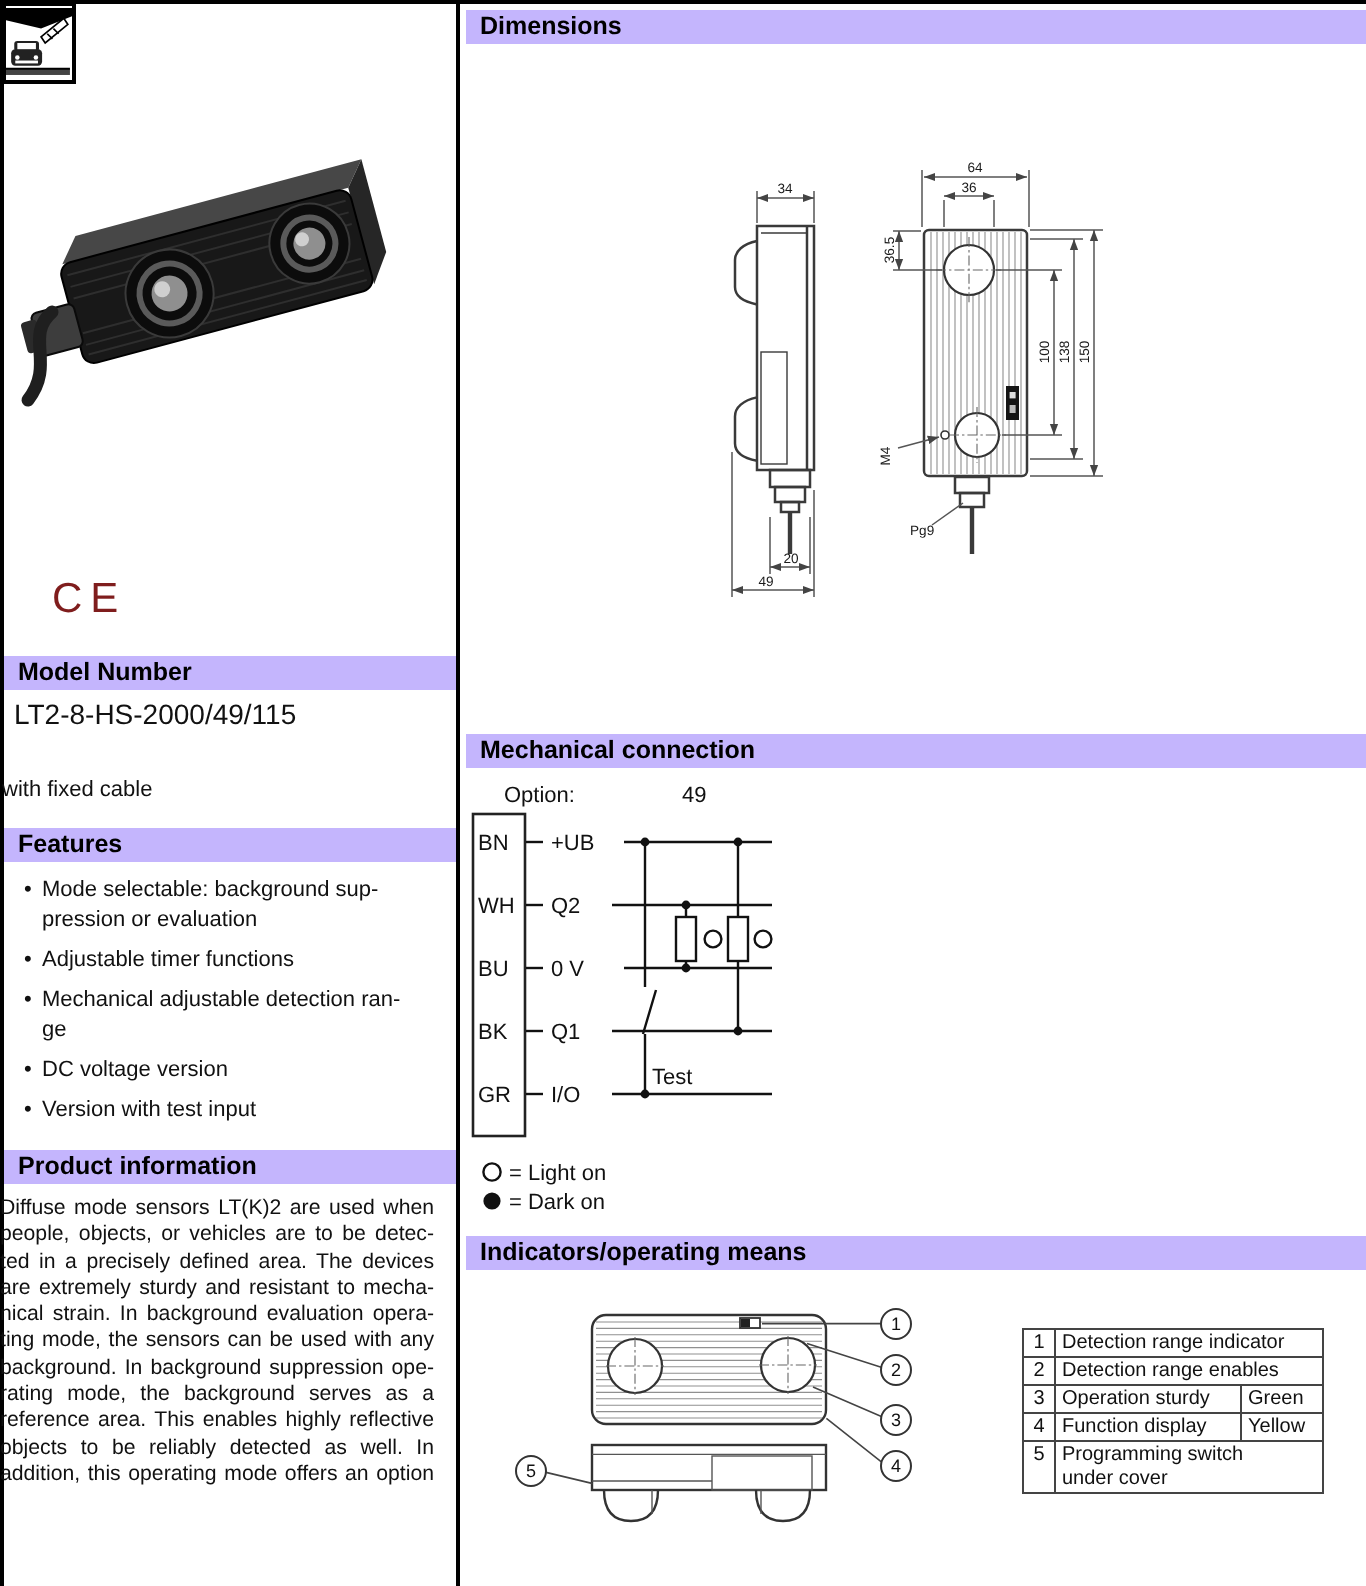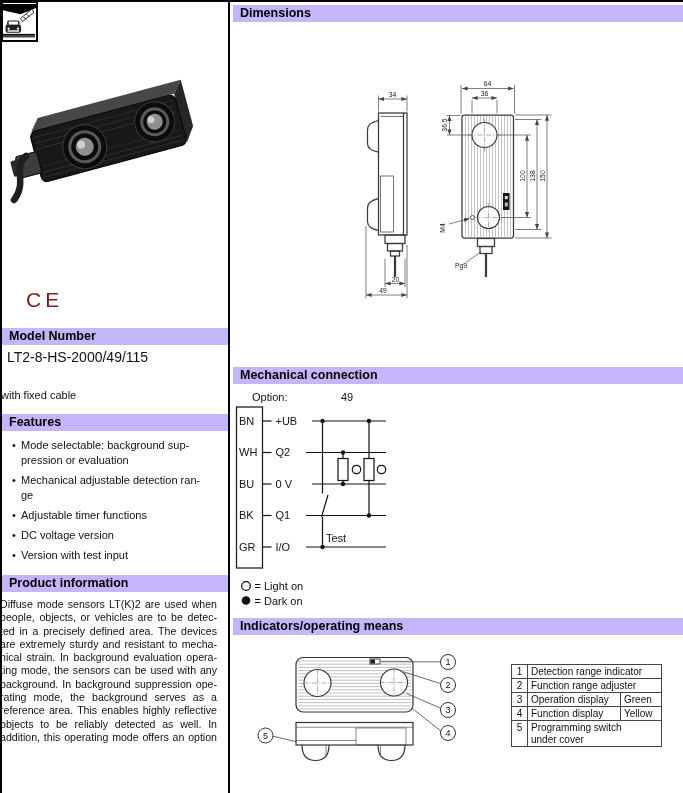--- a/index.html
+++ b/index.html
@@ -127,25 +127,25 @@
   <div class="model-type">Active infrared scanner</div>
   <div class="model-cable">with fixed cable</div>
 
   <div class="bar bar-left" style="top:414px">Features</div>
   <div class="features">
     <div class="feat">
         <span class="ftext">Mode selectable: background sup-
 pression or evaluation</span>
       </div>
     <div class="feat">
+        <span class="ftext">Adjustable timer functions</span>
+      </div>
+    <div class="feat">
         <span class="ftext">Mechanical adjustable detection ran-
 ge</span>
-      </div>
-    <div class="feat">
-        <span class="ftext">Adjustable timer functions</span>
       </div>
     <div class="feat">
         <span class="ftext">DC voltage version</span>
       </div>
     <div class="feat">
         <span class="ftext">Version with test input</span>
       </div>
   </div>
 
   <div class="bar bar-left" style="top:575px">Product information</div>
@@ -337,25 +337,25 @@
   </svg>
 
   <table class="ind-table">
     <tbody>
       <tr>
         <td class="c-no">1</td>
         <td class="c-label" colspan="2">Detection range indicator</td>
       </tr>
       <tr>
         <td class="c-no">2</td>
-        <td class="c-label" colspan="2">Function range adjuster</td>
+        <td class="c-label" colspan="2">Detection range enables</td>
       </tr>
       <tr>
         <td class="c-no">3</td>
-        <td class="c-label">Operation display</td>
+        <td class="c-label">Operation sturdy</td>
         <td class="c-val">Green</td>
       </tr>
       <tr>
         <td class="c-no">4</td>
         <td class="c-label">Function display</td>
         <td class="c-val">Yellow</td>
       </tr>
       <tr>
         <td class="c-no">5</td>
         <td class="c-label" colspan="2">Programming switch

